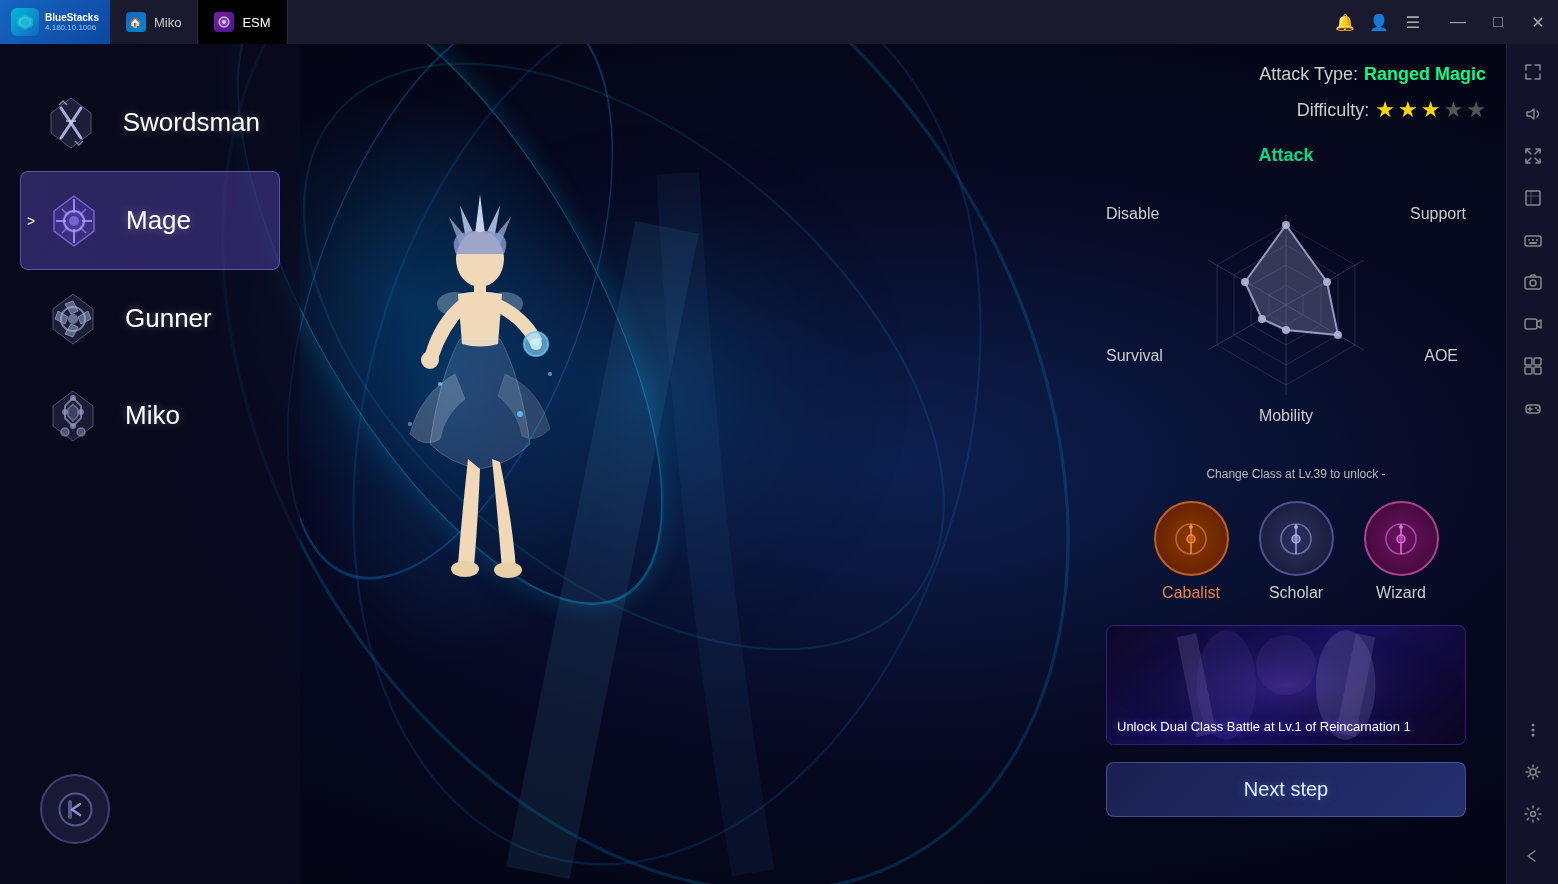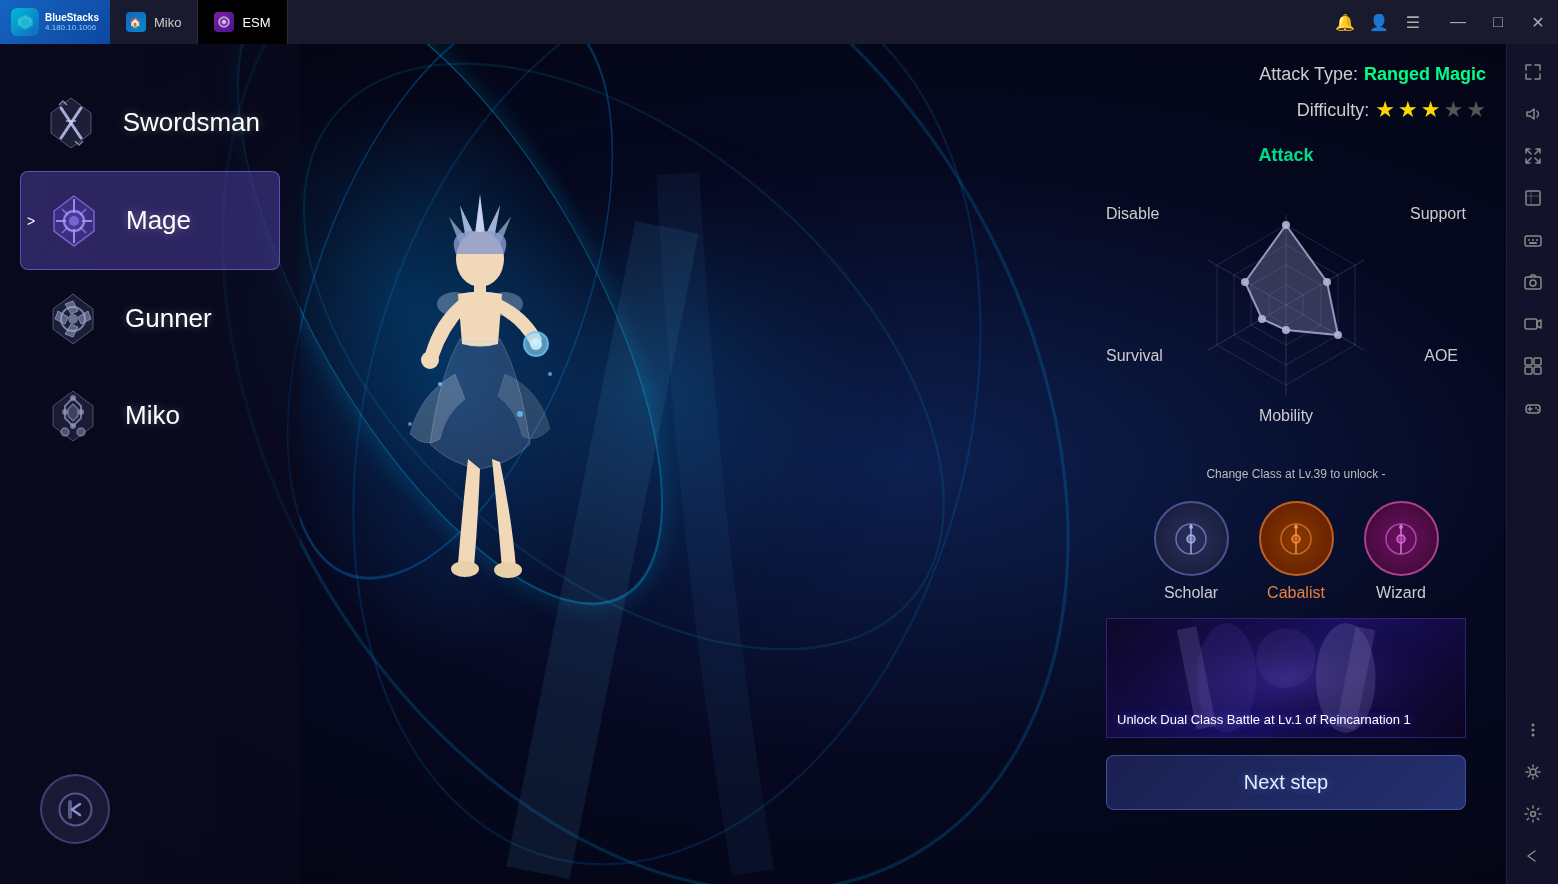--- a/index.html
+++ b/index.html
@@ -414,27 +414,27 @@
 
     .subclass-name {
       color: #ccc;
       font-size: 16px;
     }
     .subclass-name.cabalist { color: #e88040; }
 
     
     .promo-banner {
       position: relative;
-      border-radius: 0;
+      border-radius: 8px;
       overflow: hidden;
       width: 360px;
       height: 120px;
       background: linear-gradient(135deg, #1a1050, #2a0860);
       border: 1px solid rgba(100,80,200,0.3);
-      margin-top: 4px;
+      margin-top: 11px;
     }
     .promo-bg {
       position: absolute;
       inset: 0;
       background: linear-gradient(135deg, #0d0828 0%, #1a1060 50%, #0a0520 100%);
     }
     .promo-text {
       position: absolute;
       bottom: 10px;
       left: 10px;
@@ -724,46 +724,46 @@
       <div class="radar-label label-support">Support</div>
       <div class="radar-label label-aoe">AOE</div>
       <div class="radar-label label-mobility">Mobility</div>
       <div class="radar-label label-survival">Survival</div>
       <div class="radar-label label-disable">Disable</div>
     </div>
 
     <div class="change-class-label">Change Class at Lv.39 to unlock -</div>
 
     <div class="subclass-row">
+
+      <div class="subclass-item">
+        <div class="subclass-circle cabalist">
+          <svg width="40" height="40" viewBox="0 0 40 40" fill="none">
+            <circle cx="20" cy="20" r="15" stroke="rgba(220,130,60,0.7)" stroke-width="1.5" fill="none"></circle>
+            <line x1="20" y1="5" x2="20" y2="35" stroke="rgba(220,130,60,0.9)" stroke-width="2"></line>
+            <circle cx="20" cy="20" r="4" fill="rgba(220,100,30,0.7)" stroke="rgba(240,150,70,0.9)" stroke-width="1.5"></circle>
+            <circle cx="20" cy="8" r="2" fill="rgba(240,150,70,0.9)"></circle>
+          </svg>
+        </div>
+        <span class="subclass-name cabalist">Cabalist</span>
+      </div>
 
       <div class="subclass-item">
         <div class="subclass-circle scholar">
           <svg width="40" height="40" viewBox="0 0 40 40" fill="none">
             <circle cx="20" cy="20" r="15" stroke="rgba(150,160,220,0.6)" stroke-width="1.5" fill="none"></circle>
             <line x1="20" y1="5" x2="20" y2="35" stroke="rgba(150,160,220,0.8)" stroke-width="2"></line>
             <circle cx="20" cy="20" r="4" fill="rgba(150,160,220,0.6)" stroke="rgba(180,190,240,0.8)" stroke-width="1.5"></circle>
             <circle cx="20" cy="8" r="2" fill="rgba(180,190,240,0.8)"></circle>
           </svg>
         </div>
         <span class="subclass-name">Scholar</span>
       </div>
 
       <div class="subclass-item">
-        <div class="subclass-circle cabalist">
-          <svg width="40" height="40" viewBox="0 0 40 40" fill="none">
-            <circle cx="20" cy="20" r="15" stroke="rgba(220,130,60,0.7)" stroke-width="1.5" fill="none"></circle>
-            <line x1="20" y1="5" x2="20" y2="35" stroke="rgba(220,130,60,0.9)" stroke-width="2"></line>
-            <circle cx="20" cy="20" r="4" fill="rgba(220,100,30,0.7)" stroke="rgba(240,150,70,0.9)" stroke-width="1.5"></circle>
-            <circle cx="20" cy="8" r="2" fill="rgba(240,150,70,0.9)"></circle>
-          </svg>
-        </div>
-        <span class="subclass-name cabalist">Cabalist</span>
-      </div>
-
-      <div class="subclass-item">
         <div class="subclass-circle wizard">
           <svg width="40" height="40" viewBox="0 0 40 40" fill="none">
             <circle cx="20" cy="20" r="15" stroke="rgba(200,100,200,0.7)" stroke-width="1.5" fill="none"></circle>
             <line x1="20" y1="5" x2="20" y2="35" stroke="rgba(200,100,200,0.9)" stroke-width="2"></line>
             <circle cx="20" cy="20" r="4" fill="rgba(180,60,180,0.7)" stroke="rgba(220,120,220,0.9)" stroke-width="1.5"></circle>
             <circle cx="20" cy="8" r="2" fill="rgba(220,120,220,0.9)"></circle>
           </svg>
         </div>
         <span class="subclass-name">Wizard</span>
       </div>

